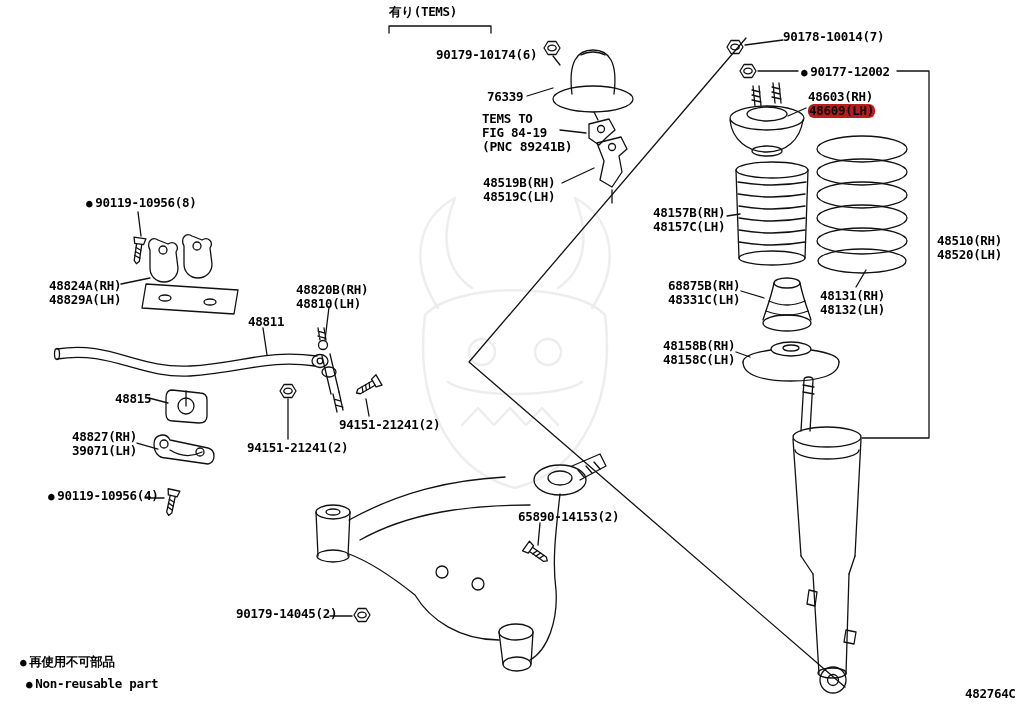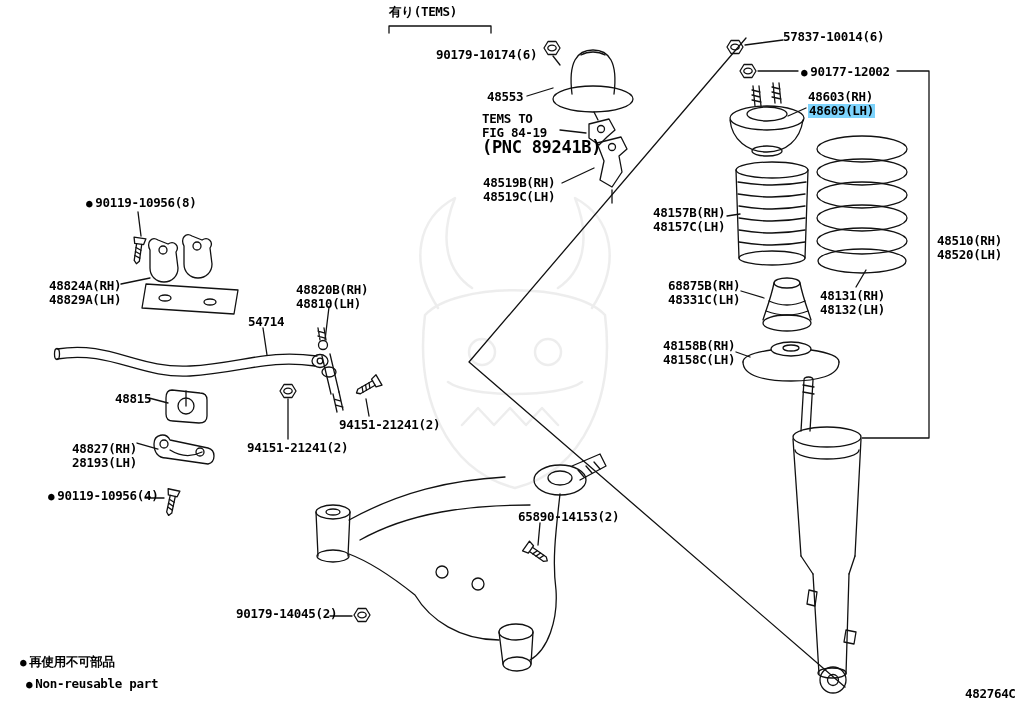--- a/index.html
+++ b/index.html
@@ -4,21 +4,21 @@
 <style>
   * { margin:0; padding:0; box-sizing:border-box; }
   html,body { background:#ffffff; }
   body { width:1024px; height:707px; font-family:"DejaVu Sans Mono","Liberation Mono",monospace; }
   .stage { position:relative; width:1024px; height:707px; background:#fff; overflow:hidden; }
   svg.art { position:absolute; left:0; top:0; }
   .labels { position:absolute; left:0; top:0; width:1024px; height:707px; }
   .lbl { position:absolute; font-size:12.5px; font-weight:bold; color:#000;
          letter-spacing:-0.3px; white-space:nowrap; line-height:14px; }
   .ln { display:block; height:14px; }
-  .ln.small { font-size:17px; }
+  .ln.small { font-size:13px; }
   .hl { background:#a9b2e6; padding:0 1px; }
   .bullet { margin-right:3px; font-size:11px; }
 </style>
 </head>
 <body>
 
 <div class="stage">
 
 <svg class="art" width="1024" height="707" viewBox="0 0 1024 707">
   <defs>
@@ -231,42 +231,42 @@
 
   </g>
 </svg>
 
 <div class="labels">
 
   <div class="lbl" style="left:389px;top:5px">有り(TEMS)</div>
 
   <div class="lbl" style="left:436px;top:48px">90179-10174(6)</div>
 
-  <div class="lbl" style="left:487px;top:90px">48553</div>
+  <div class="lbl" style="left:487px;top:90px">76339</div>
 
   <div class="lbl" style="left:482px;top:112px">
     <span class="ln">TEMS TO</span>
     <span class="ln">FIG 84-19</span>
     <span class="ln small">(PNC 89241B)</span>
   </div>
 
   <div class="lbl" style="left:483px;top:176px">
     <span class="ln">48519B(RH)</span>
     <span class="ln">48519C(LH)</span>
   </div>
 
-  <div class="lbl" style="left:783px;top:30px">57837-10014(6)</div>
+  <div class="lbl" style="left:783px;top:30px">90178-10014(7)</div>
 
   <div class="lbl" style="left:801px;top:65px">
     <span class="bullet">●</span><span>90177-12002</span>
   </div>
 
   <div class="lbl" style="left:808px;top:90px">
     <span class="ln">48603(RH)</span>
-    <span class="ln hl" style="background: #7dd3fc;">48609(LH)</span>
+    <span class="ln hl" style="background: #b91c1c; border-radius: 6px;">48609(LH)</span>
   </div>
 
   <div class="lbl" style="left:653px;top:206px">
     <span class="ln">48157B(RH)</span>
     <span class="ln">48157C(LH)</span>
   </div>
 
   <div class="lbl" style="left:937px;top:234px">
     <span class="ln">48510(RH)</span>
     <span class="ln">48520(LH)</span>
@@ -294,27 +294,27 @@
   <div class="lbl" style="left:49px;top:279px">
     <span class="ln">48824A(RH)</span>
     <span class="ln">48829A(LH)</span>
   </div>
 
   <div class="lbl" style="left:296px;top:283px">
     <span class="ln">48820B(RH)</span>
     <span class="ln">48810(LH)</span>
   </div>
 
-  <div class="lbl" style="left:248px;top:315px">54714</div>
+  <div class="lbl" style="left:248px;top:315px">48811</div>
 
   <div class="lbl" style="left:115px;top:392px">48815</div>
 
-  <div class="lbl" style="left:72px;top:442px">
+  <div class="lbl" style="left:72px;top:430px">
     <span class="ln">48827(RH)</span>
-    <span class="ln">28193(LH)</span>
+    <span class="ln">39071(LH)</span>
   </div>
 
   <div class="lbl" style="left:339px;top:418px">94151-21241(2)</div>
 
   <div class="lbl" style="left:247px;top:441px">94151-21241(2)</div>
 
   <div class="lbl" style="left:48px;top:489px">
     <span class="bullet">●</span><span>90119-10956(4)</span>
   </div>
 

